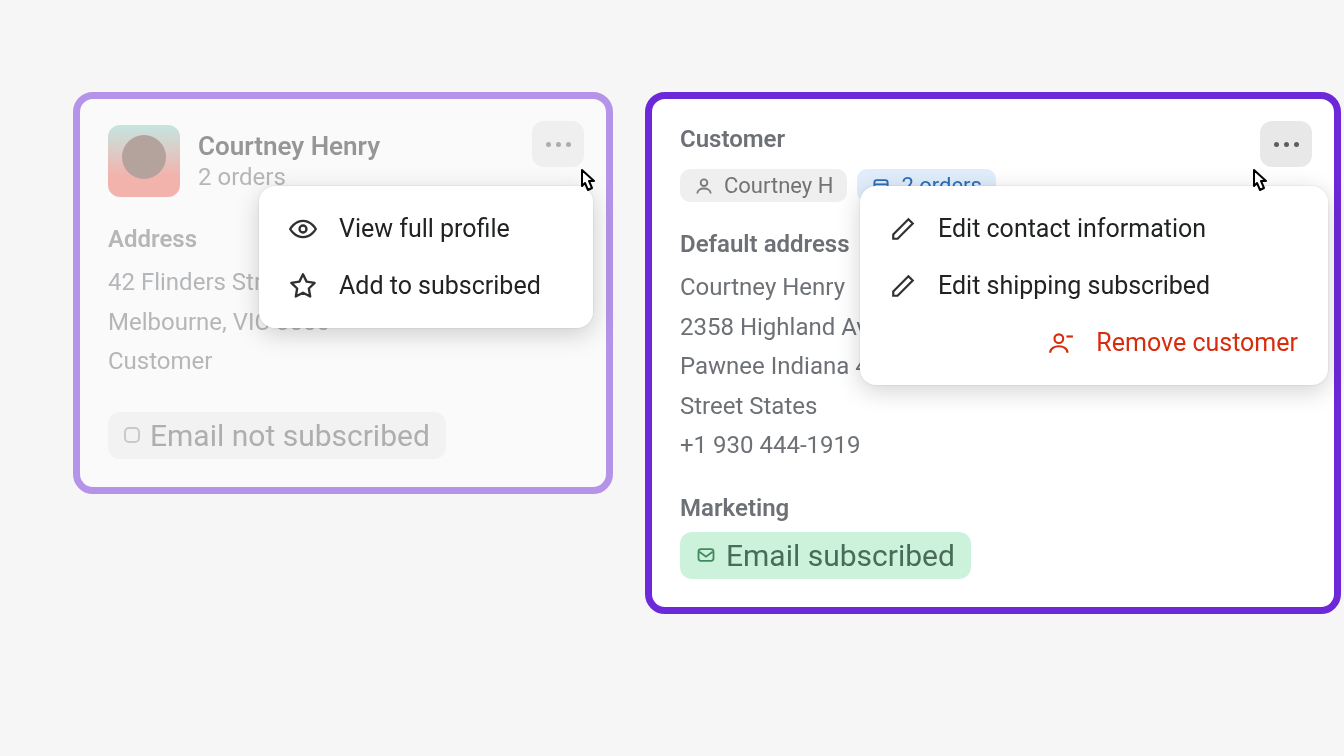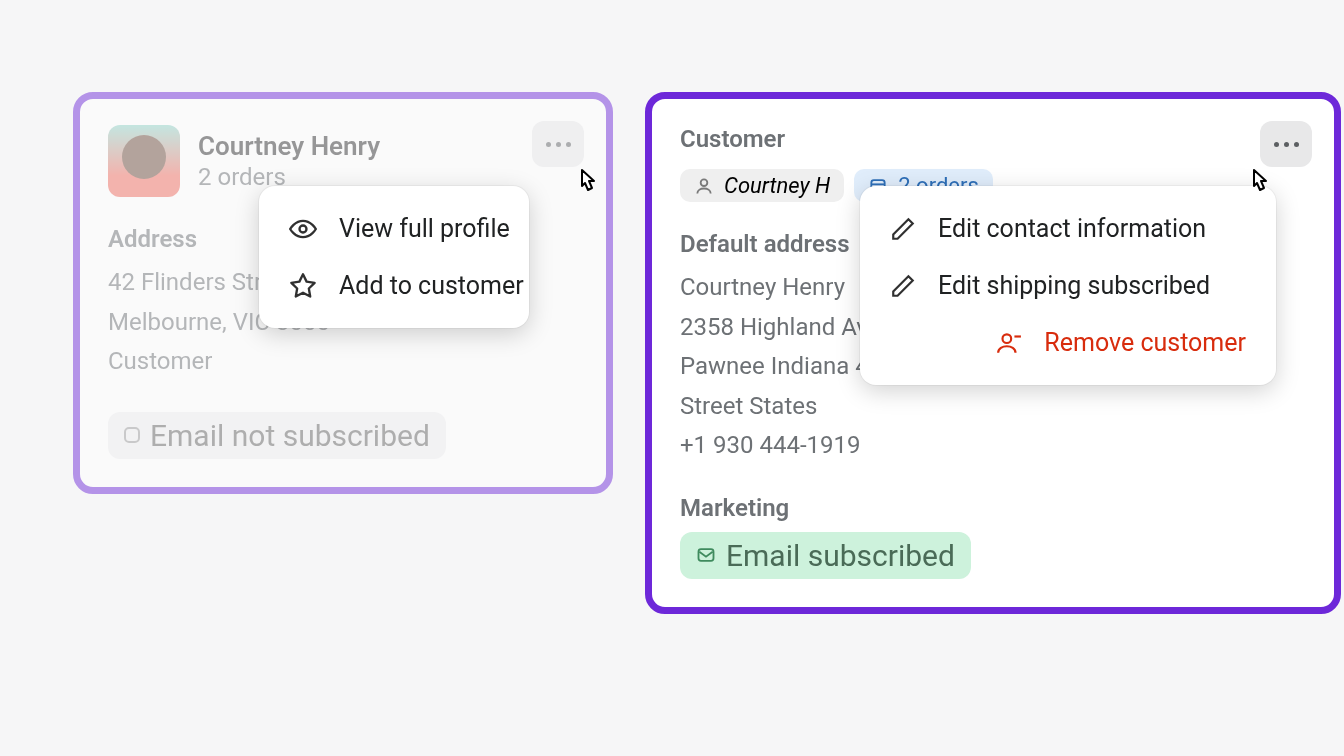--- a/index.html
+++ b/index.html
@@ -141,22 +141,21 @@
     .chip {
       display: inline-flex;
       align-items: center;
       gap: 10px;
       padding: 4px 14px;
       border-radius: 10px;
       font-size: 22px;
     }
     .chip.gray {
       background: #efefef;
-      color: #000000;
-      font-style: italic;
+      color: #737373;
     }
     .chip.blue {
       background: #e0edfb;
       color: #2e6fb8;
     }
     .popover {
       position: absolute;
       background: #ffffff;
       border-radius: 16px;
       box-shadow: 0 6px 24px rgba(0,0,0,0.18), 0 0 0 1px rgba(0,0,0,0.04);
@@ -176,26 +175,26 @@
     .popover-item.danger {
       color: #d82c0d;
       justify-content: flex-end;
     }
     .popover-item svg {
       flex-shrink: 0;
     }
     .pop-left {
       left: 259px;
       top: 186px;
-      width: 270px;
+      width: 334px;
     }
     .pop-right {
       left: 860px;
       top: 186px;
-      width: 416px;
+      width: 468px;
     }
     .cursor-icon {
       position: absolute;
       z-index: 30;
     }
     .mt8 { margin-top: 8px; }
   </style>
 </head>
 <body>
 
@@ -233,21 +232,21 @@
     <svg width="28" height="28" viewBox="0 0 24 24" fill="none" stroke="#303030" stroke-width="2">
       <path d="M1 12s4-7 11-7 11 7 11 7-4 7-11 7S1 12 1 12z"></path>
       <circle cx="12" cy="12" r="3"></circle>
     </svg>
     <span>View full profile</span>
   </div>
   <div class="popover-item">
     <svg width="28" height="28" viewBox="0 0 24 24" fill="none" stroke="#303030" stroke-width="2" stroke-linejoin="round">
       <polygon points="12 2 15.09 8.26 22 9.27 17 14.14 18.18 21.02 12 17.77 5.82 21.02 7 14.14 2 9.27 8.91 8.26 12 2"></polygon>
     </svg>
-    <span>Add to customer</span>
+    <span>Add to subscribed</span>
   </div>
 </div>
 
 <div class="cursor-icon" style="left:572px; top:166px;">
   <svg width="30" height="34" viewBox="0 0 30 34">
     <path d="M10 4 L10 20 L13 17 L16 24 L20 22 L17 15 L22 15 Z" fill="white" stroke="black" stroke-width="2" stroke-linejoin="round"></path>
   </svg>
 </div>
 
 <div class="card card-right">

